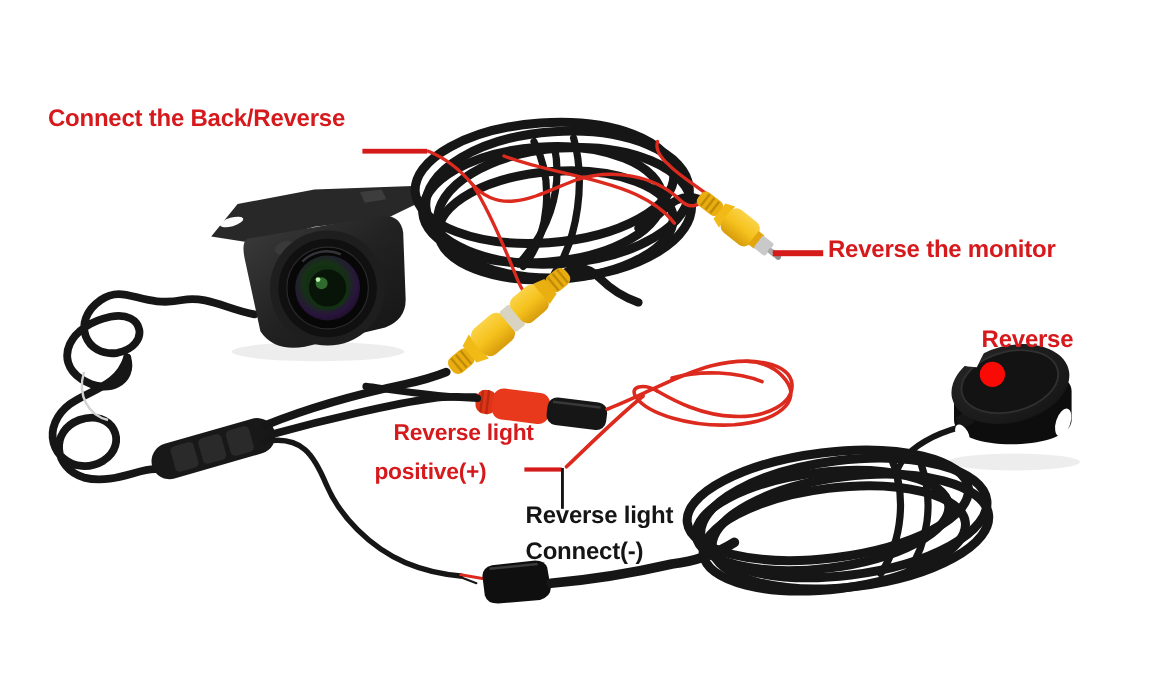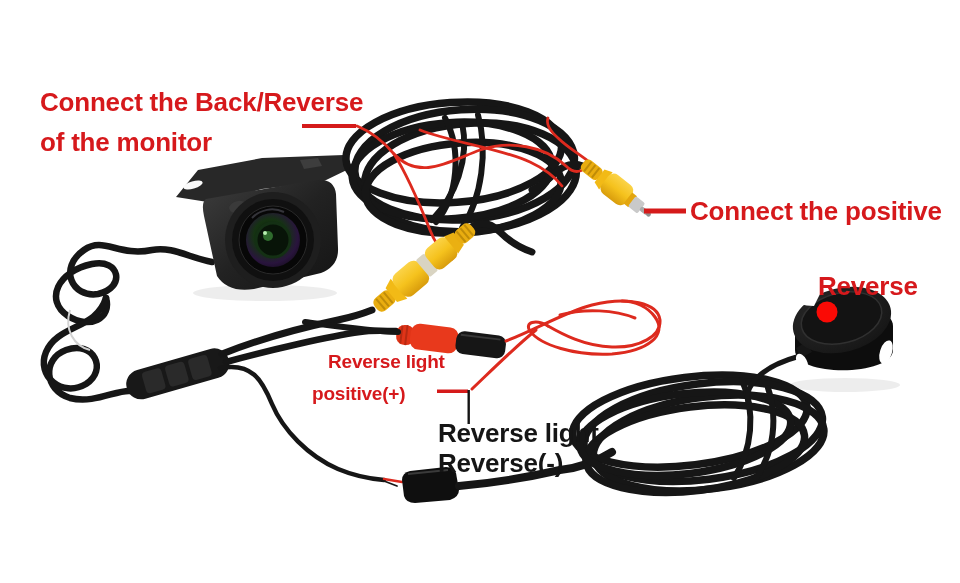--- a/index.html
+++ b/index.html
@@ -3,21 +3,21 @@
 <meta charset="utf-8">
 <style>
   html,body{margin:0;padding:0;background:#fff;}
   .stage{
     position:relative;width:960px;height:583px;overflow:hidden;
     background:var(--background,#fff);
     font-family:"Liberation Sans",sans-serif;
   }
   .stage svg{position:absolute;left:0;top:0;}
   .lbl{
-    position:absolute;font-weight:bold;font-size:26px;line-height:1.1;
+    position:absolute;font-weight:bold;font-size:20px;line-height:1.1;
     color:var(--label-red,#d6191c);white-space:nowrap;letter-spacing:-0.2px;
   }
   .lbl.sm{font-size:19px;}
   .lbl.dark{color:var(--label-black,#151515);}
   .w{fill:none;stroke:var(--wire-black,#161616);stroke-linecap:round;}
   .rw{fill:none;stroke:var(--wire-red,#dd2a1e);stroke-linecap:round;}
   .ridge{fill:none;stroke:#c08c08;stroke-width:2;}
 </style>
 </head>
 <body>
@@ -184,20 +184,19 @@
 
   <g>
     <rect x="302" y="124" width="54" height="4" fill="var(--pointer-red,#d51a1a)"></rect>
     <rect x="644" y="208.5" width="42" height="5" fill="var(--pointer-red,#d51a1a)"></rect>
     <rect x="437" y="389.5" width="31" height="3.5" fill="var(--pointer-red,#d51a1a)"></rect>
     <rect x="467.5" y="390" width="2.4" height="34" fill="var(--pointer-black,#141414)"></rect>
   </g>
 </svg>
 
   <div class="lbl" style="left:40px;top:88px">Connect the Back/Reverse</div>
-  <div class="lbl" style="left:40px;top:128px">of the monitor</div>
-  <div class="lbl" style="left:690px;top:197px">Connect the positive</div>
+  <div class="lbl" style="left:690px;top:197px">Reverse the monitor</div>
   <div class="lbl" style="left:818px;top:272px">Reverse</div>
   <div class="lbl sm" style="left:328px;top:352px">Reverse light</div>
   <div class="lbl sm" style="left:312px;top:384px">positive(+)</div>
   <div class="lbl dark" style="left:438px;top:419px">Reverse light</div>
-  <div class="lbl dark" style="left:438px;top:449px">Reverse(-)</div>
+  <div class="lbl dark" style="left:438px;top:449px">Connect(-)</div>
 </div>
 
 </body></html>

